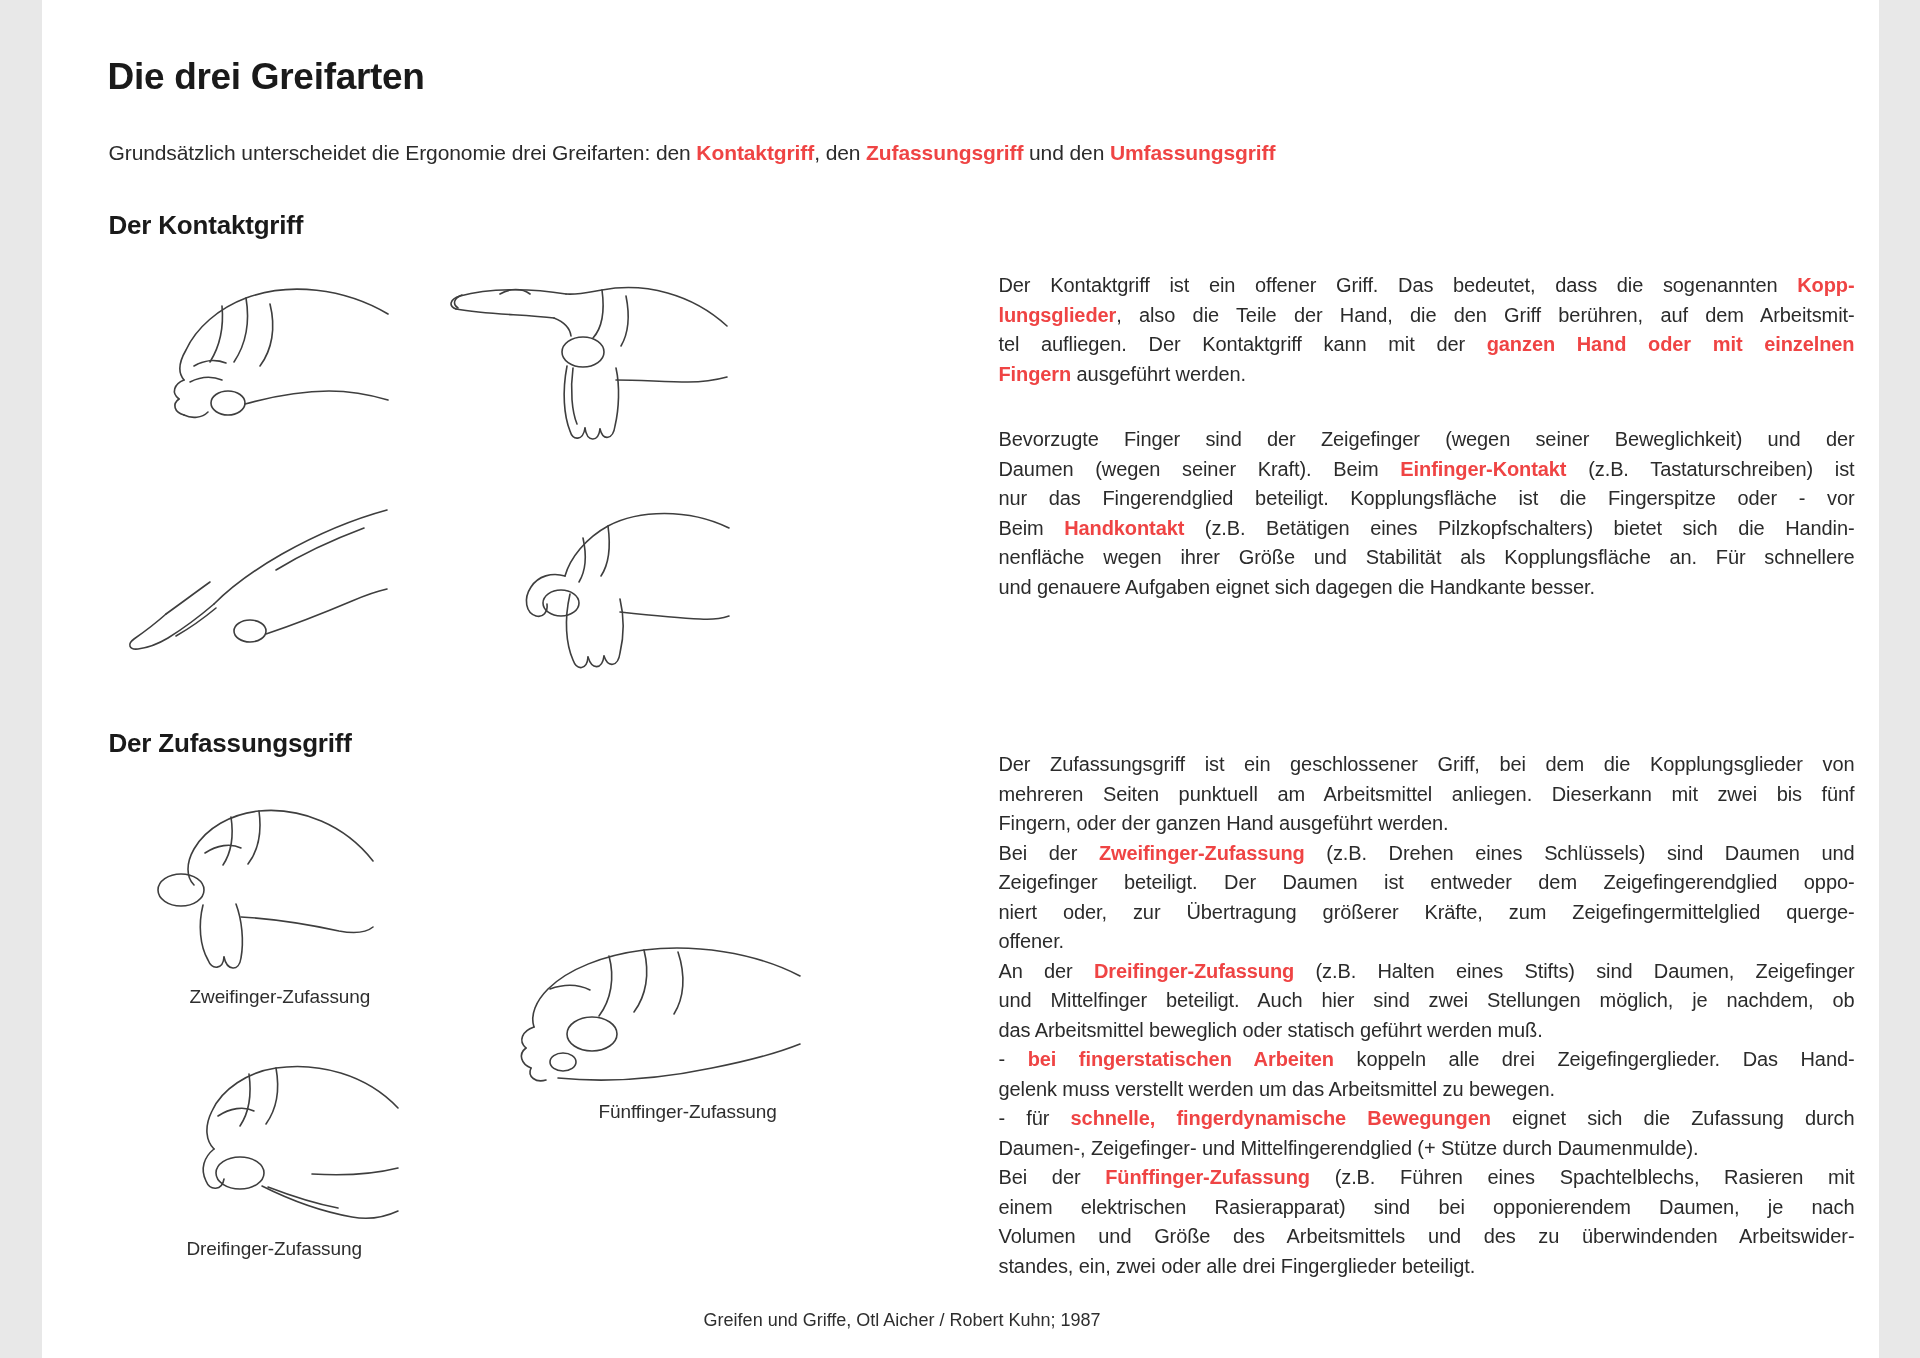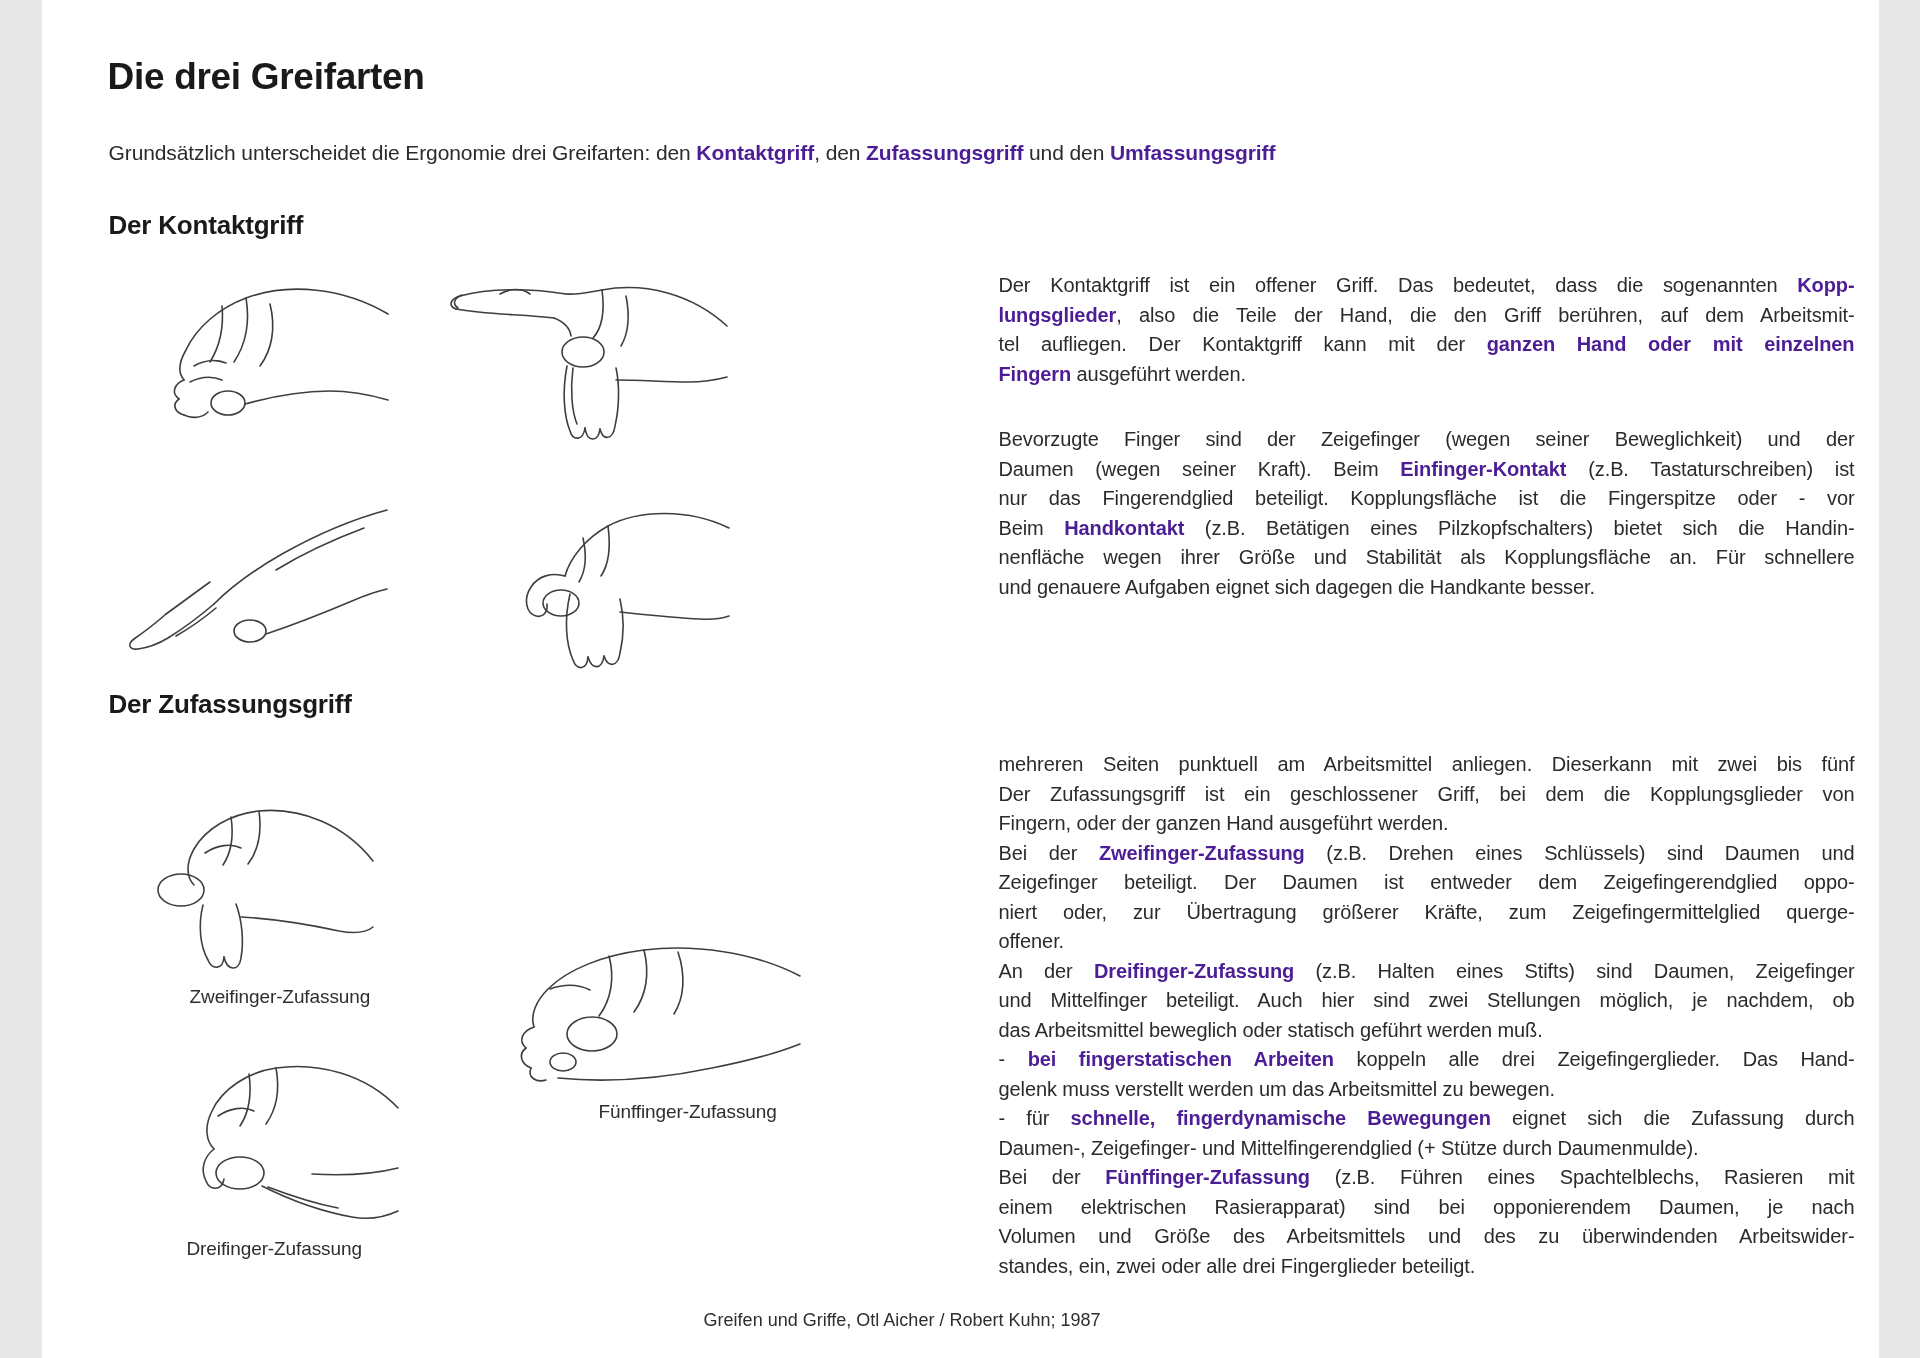--- a/index.html
+++ b/index.html
@@ -27,31 +27,31 @@
   .intro{
     position:absolute;left:67px;top:140px;
     font-size:21px;line-height:26px;letter-spacing:-0.1px;
   }
   .sec-heading{
     position:absolute;left:67px;margin:0;
     font-size:26px;font-weight:bold;color:var(--heading);
     letter-spacing:-0.2px;
   }
   #h-kontakt{top:210px;}
-  #h-zufassung{top:689px;}
+  #h-zufassung{top:728px;}
   .rcol{
     position:absolute;left:957px;width:856px;
     font-size:20px;line-height:29.5px;letter-spacing:-0.1px;
   }
   #p-kontakt-1{top:271px;}
   #p-kontakt-2{top:425px;}
   #p-zufassung-1{top:750px;}
   .tline{text-align:left;}
   .tline.just{text-align:justify;text-align-last:justify;}
-  .tline b{font-weight:bold;color:#4c1d95;}
+  .tline b{font-weight:bold;color:#ef4444;}
   .fig{position:absolute;color:var(--stroke);}
   .fig svg{display:block;}
   .fig path,.fig ellipse{fill:none;stroke:currentColor;stroke-width:1.6;stroke-linecap:round;}
   #fig-k1{left:82px;top:270px;}
   #fig-k2{left:398px;top:268px;}
   #fig-k3{left:76px;top:494px;}
   #fig-k4{left:420px;top:502px;}
   #fig-z1{left:97px;top:795px;}
   #fig-z2{left:424px;top:940px;}
   #fig-z3{left:112px;top:1056px;}
@@ -198,22 +198,22 @@
       <path d="M95,18 C98,40 94,58 86,70"></path>
       <path d="M64,60 C76,52 90,50 100,55"></path>
     </svg>
   </div>
 
   <div class="fig-label" id="label-zweifinger">Zweifinger-Zufassung</div>
   <div class="fig-label" id="label-fuenffinger">Fünffinger-Zufassung</div>
   <div class="fig-label" id="label-dreifinger">Dreifinger-Zufassung</div>
 
   <div class="rcol" id="p-zufassung-1">
+      <div class="tline just"><span>Der Zufassungsgriff ist ein geschlossener Griff, bei dem die Kopplungsglieder von</span></div>
       <div class="tline just"><span>mehreren Seiten punktuell am Arbeitsmittel anliegen. Dieserkann mit zwei bis fünf</span></div>
-      <div class="tline just"><span>Der Zufassungsgriff ist ein geschlossener Griff, bei dem die Kopplungsglieder von</span></div>
       <div class="tline"><span>Fingern, oder der ganzen Hand ausgeführt werden.</span></div>
       <div class="tline just"><span>Bei der </span><b>Zweifinger-Zufassung</b><span> (z.B. Drehen eines Schlüssels) sind Daumen und</span></div>
       <div class="tline just"><span>Zeigefinger beteiligt. Der Daumen ist entweder dem Zeigefingerendglied oppo-</span></div>
       <div class="tline just"><span>niert oder, zur Übertragung größerer Kräfte, zum Zeigefingermittelglied querge-</span></div>
       <div class="tline"><span>offener.</span></div>
       <div class="tline just"><span>An der </span><b>Dreifinger-Zufassung</b><span> (z.B. Halten eines Stifts) sind Daumen, Zeigefinger</span></div>
       <div class="tline just"><span>und Mittelfinger beteiligt. Auch hier sind zwei Stellungen möglich, je nachdem, ob</span></div>
       <div class="tline"><span>das Arbeitsmittel beweglich oder statisch geführt werden muß.</span></div>
       <div class="tline just"><span>- </span><b>bei fingerstatischen Arbeiten</b><span> koppeln alle drei Zeigefingerglieder. Das Hand-</span></div>
       <div class="tline"><span>gelenk muss verstellt werden um das Arbeitsmittel zu bewegen.</span></div>

